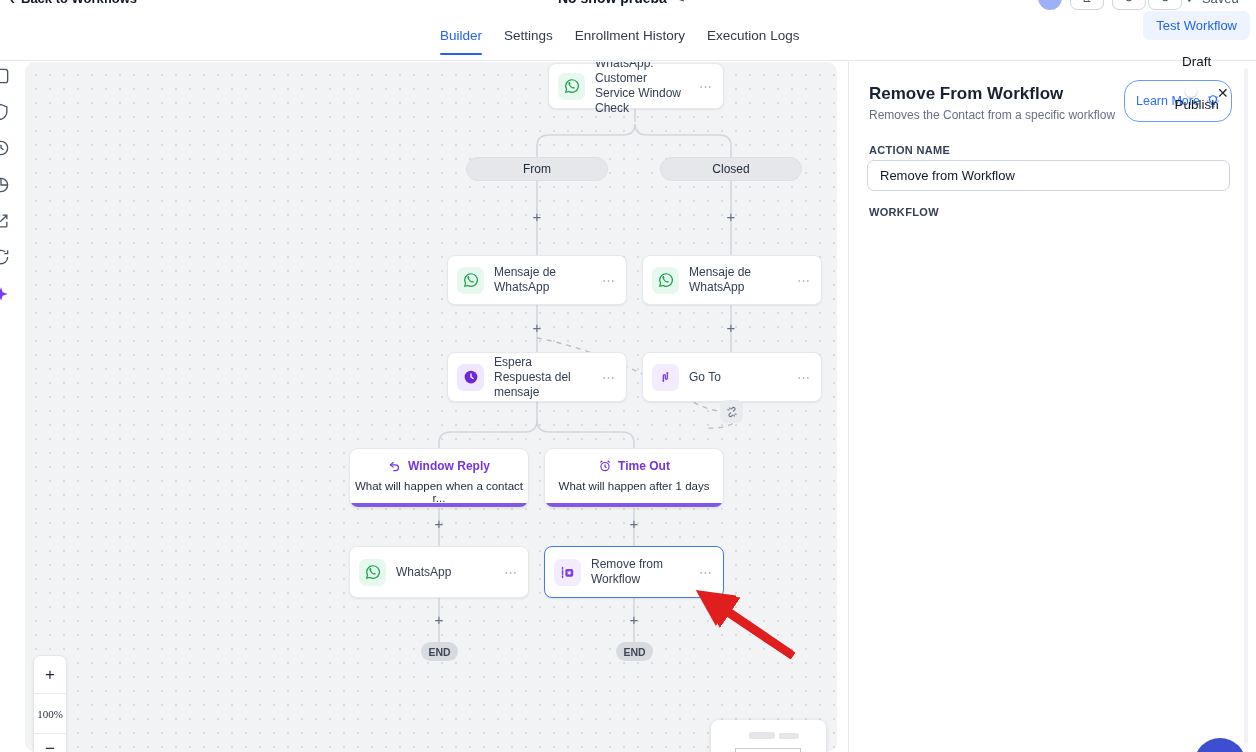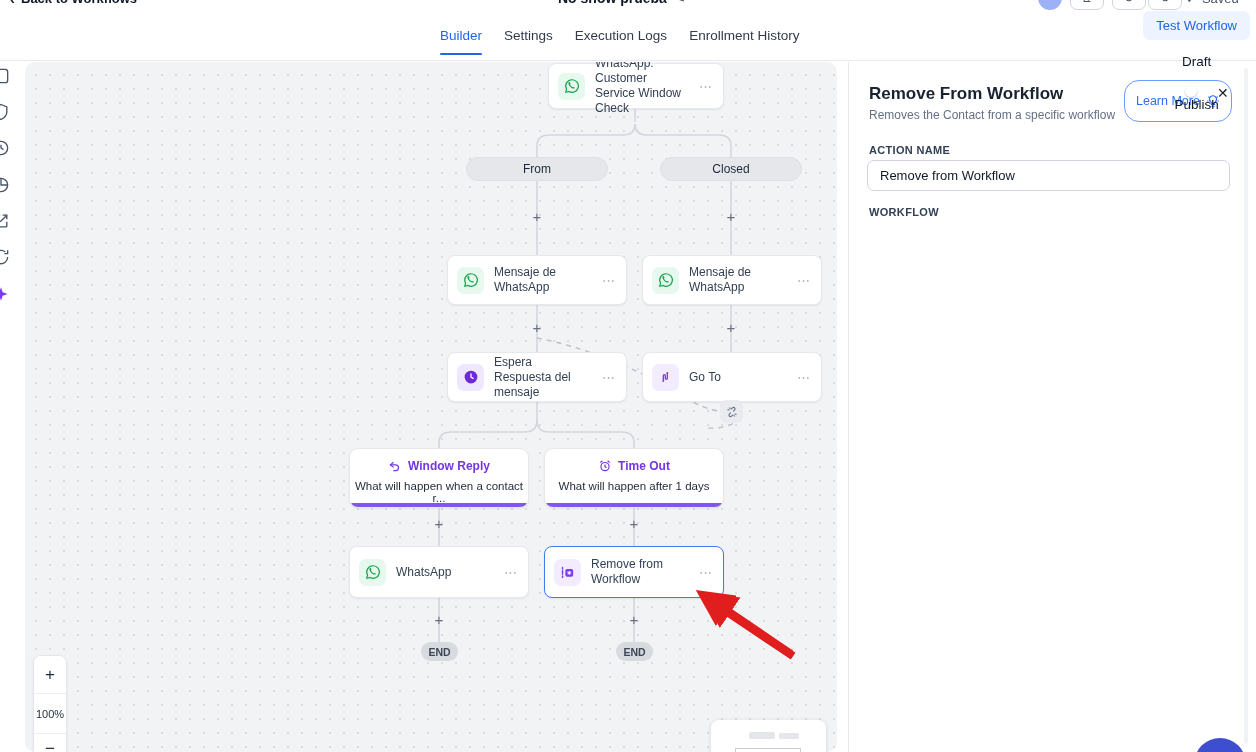--- a/index.html
+++ b/index.html
@@ -63,21 +63,21 @@
   .branch-sub { margin-top:7px; font-size:11.5px; color:#1f2939; }
 
   .unlink-badge { position:absolute; width:23px; height:23px; border-radius:6px; background:#e9ebef; z-index:4;
     display:flex; align-items:center; justify-content:center; }
 
   
   .zoomctl { position:absolute; left:8px; top:593px; width:34px; background:#fff; border:1px solid #e4e6ea; border-radius:8px;
     box-shadow:0 1px 3px rgba(16,24,40,.08); z-index:8; overflow:hidden;}
   .zoomctl .zc { width:100%; text-align:center; color:#1d2939; border-bottom:1px solid #eceef2; cursor:pointer; background:#fff;}
   .zc.zin { height:38px; line-height:38px; font-size:17px;}
-  .zc.zlevel { height:40px; line-height:40px; font-size:11px;}
+  .zc.zlevel { height:40px; line-height:40px; font-size:11px;font-family:Liberation Serif, serif;}
   .zc.zout { height:36px; line-height:30px; font-size:17px; border-bottom:none;}
 
   
   .minimap { position:absolute; left:686px; top:658px; width:115px; height:60px; background:#fff; border-radius:8px;
     box-shadow:0 1px 4px rgba(16,24,40,.15); z-index:8; }
   .mm-bar { position:absolute; background:#e4e6ea; border-radius:2px;}
   .mm-rect { position:absolute; border:1px solid #c8ccd3; }
 
   
   .panel { position:absolute; left:848px; top:62px; width:408px; height:690px; background:#fff; border-left:1px solid #e7e9ee; z-index:10;}
@@ -117,22 +117,22 @@
       <span>✓</span>
       <span>Saved</span>
     </div>
   </div>
 </div>
 
 <div class="tabbar">
   <div class="tabs">
     <div class="tab active">Builder</div>
     <div class="tab">Settings</div>
+    <div class="tab">Enrollment History</div>
     <div class="tab">Execution Logs</div>
-    <div class="tab">Enrollment History</div>
   </div>
   <div class="tab-right">
     <div class="test-pill">Test Workflow</div>
     <span class="dp-label">Draft</span>
     <div class="toggle">
         <div class="knob"></div>
       </div>
     <span class="dp-label">Publish</span>
   </div>
 </div>

